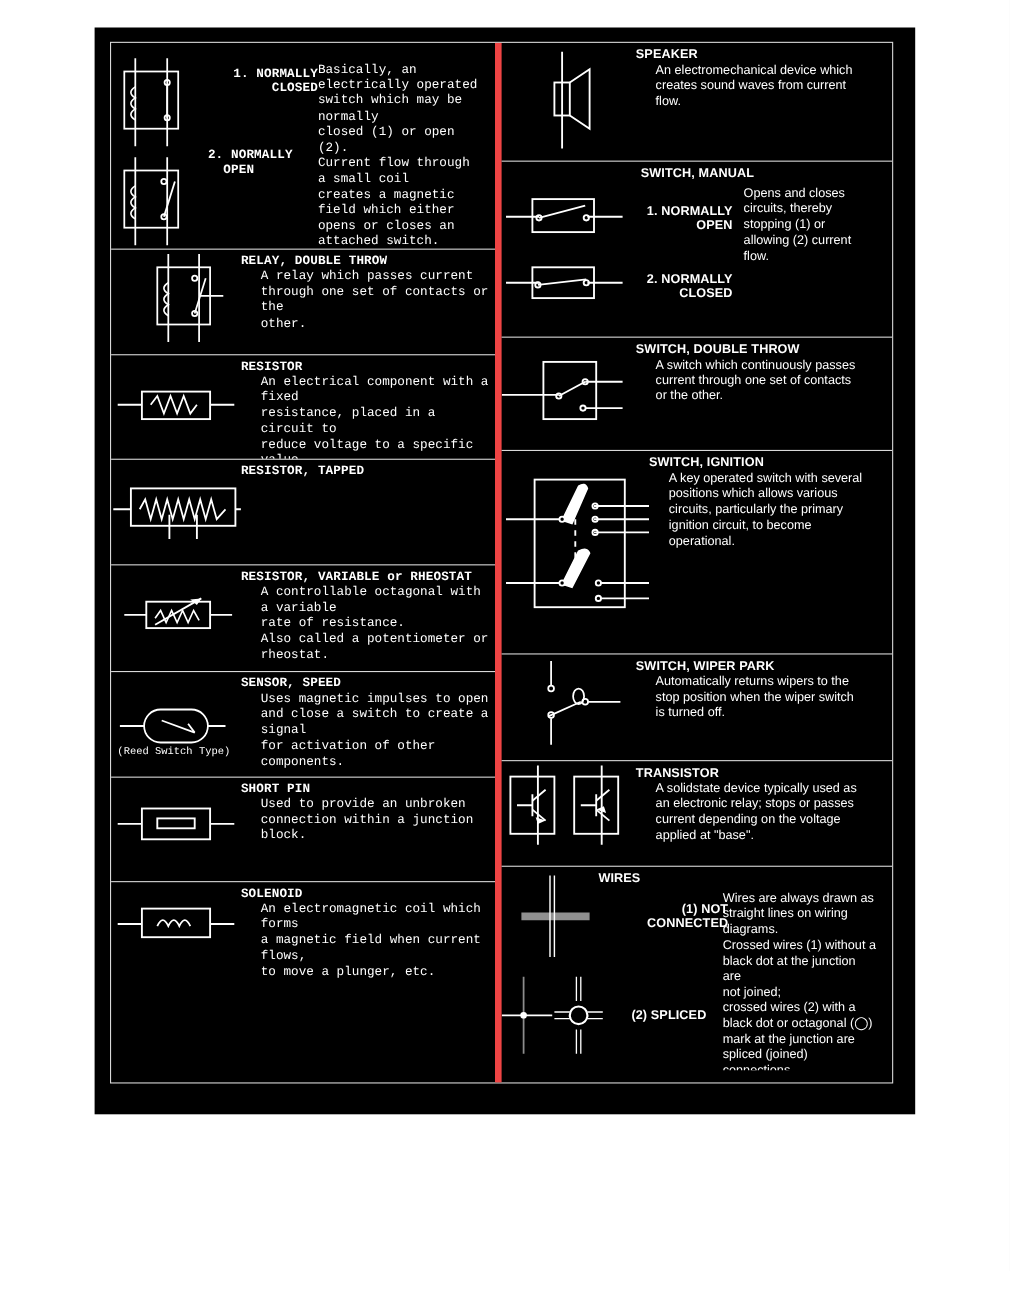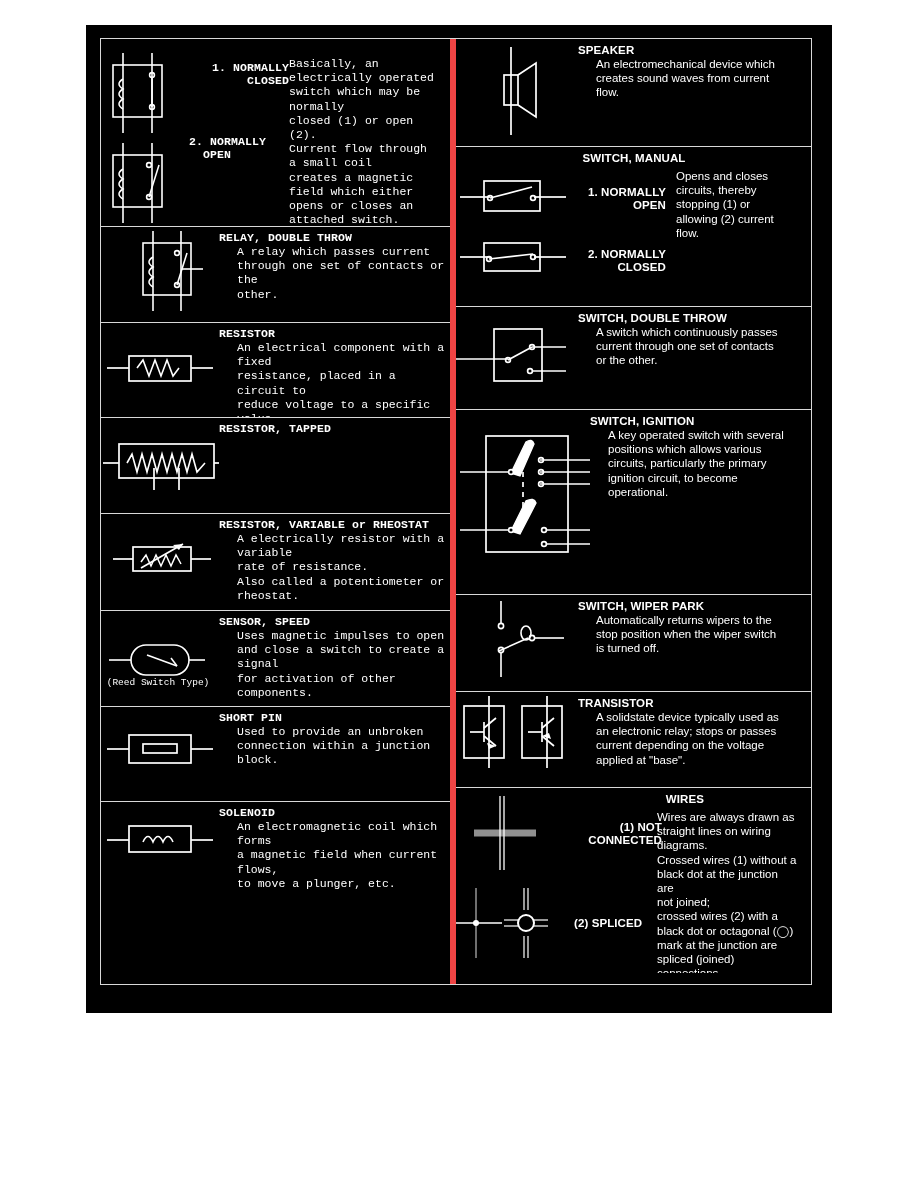--- a/index.html
+++ b/index.html
@@ -206,21 +206,21 @@
               <line x1="90" y1="45" x2="110" y2="45"></line>
               <polyline points="40,48 45,41 50,52 55,41 60,52 65,41 70,52 75,41 80,50" stroke-width="1.5"></polyline>
               <line x1="40" y1="54" x2="82" y2="30"></line>
               <path d="M82 30 l-10 1 l6 5 z" fill="#fff" stroke="none"></path>
             </g>
           </svg>
         </div>
         <div class="txt" style="height:100%">
           <div class="title">RESISTOR, VARIABLE or RHEOSTAT</div>
           <div class="body">
-            <p>A electrically resistor with a variable</p>
+            <p>A controllable octagonal with a variable</p>
             <p>rate of resistance.</p>
             <p>Also called a potentiometer or</p>
             <p>rheostat.</p>
           </div>
         </div>
       </div>
 
 
       <div class="row" style="height:96px">
         <div class="sym" style="width:118px;height:100%">
@@ -492,21 +492,21 @@
               <line x1="72" y1="148" x2="72" y2="170" stroke="#fff" stroke-width="1.2"></line>
               <line x1="48" y1="132" x2="62" y2="132" stroke="#fff" stroke-width="1.2"></line>
               <line x1="48" y1="138" x2="62" y2="138" stroke="#fff" stroke-width="1.2"></line>
               <line x1="78" y1="132" x2="92" y2="132" stroke="#fff" stroke-width="1.2"></line>
               <line x1="78" y1="138" x2="92" y2="138" stroke="#fff" stroke-width="1.2"></line>
               <circle cx="70" cy="135" r="8" stroke="#fff" stroke-width="2" fill="#000"></circle>
             </g>
           </svg>
         </div>
         <div class="txt" style="height:100%">
-          <div class="abs title" style="left:-30px;top:4px;width:160px;text-align:right">WIRES</div>
+          <div class="abs title" style="left:-30px;top:4px;width:160px;text-align:left">WIRES</div>
           <div class="abs title" style="left:0;top:32px;width:88px;text-align:right">(1) NOT</div>
           <div class="abs title" style="left:0;top:45px;width:88px;text-align:right">CONNECTED</div>
           <div class="abs title" style="left:0;top:128px;width:88px;text-align:left">(2) SPLICED</div>
           <div class="abs" style="left:83px;top:22px;width:140px">
             <div class="body" style="padding-left:0">
               <p>Wires are always drawn as</p>
               <p>straight lines on wiring</p>
               <p>diagrams.</p>
               <p>Crossed wires (1) without a</p>
               <p>black dot at the junction are</p>

